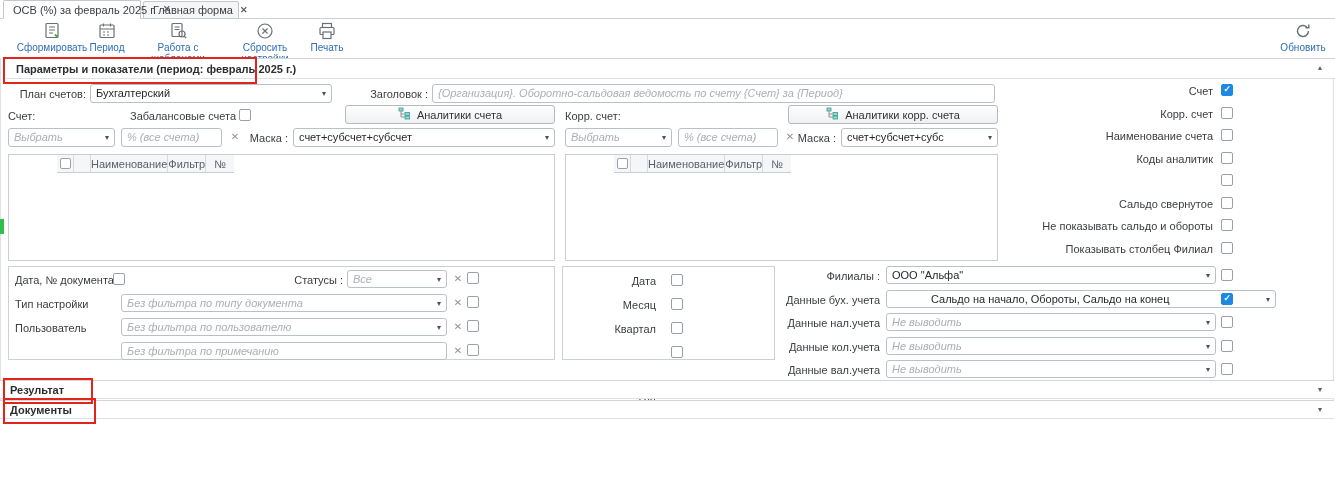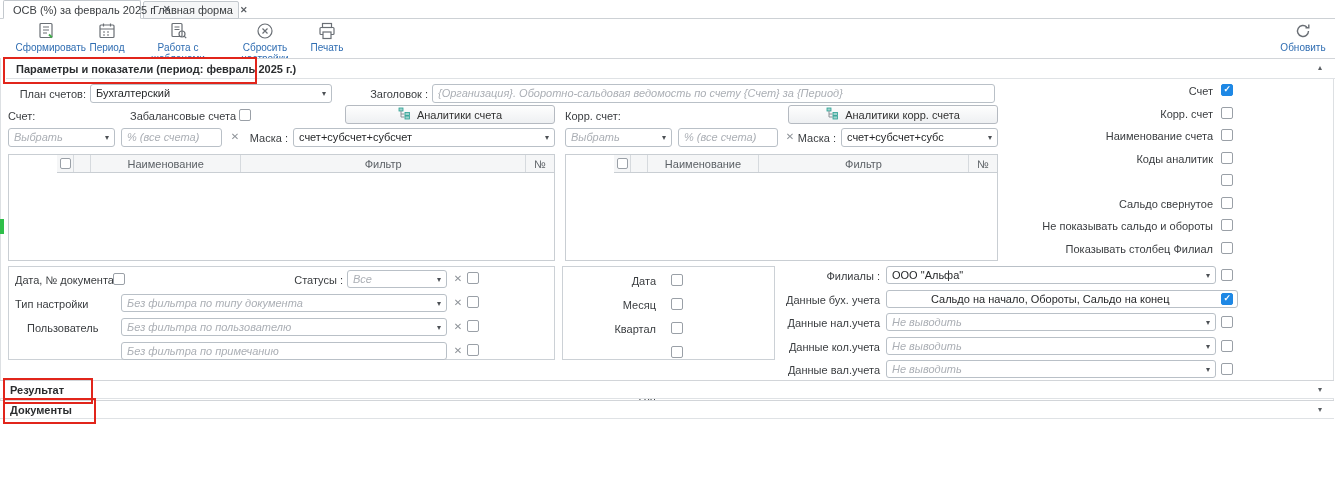--- a/index.html
+++ b/index.html
@@ -37,21 +37,21 @@
   .clr::after{content:"✕";}
   
   .cb{position:absolute;width:12px;height:12px;box-sizing:border-box;background:#fff;border:1px solid #9aa0a7;border-radius:2px;cursor:pointer;}
   .cb.checked{background:#1e88e5;border-color:#1e88e5;}
   .cb.checked::after{content:"✓";position:absolute;left:1.5px;top:-1px;color:#fff;font-size:9px;font-weight:bold;}
   .cb.inline{position:relative;width:11px;height:11px;flex:none;}
   
   .abtn{position:absolute;height:19px;box-sizing:border-box;display:flex;align-items:center;justify-content:center;gap:6px;
         background:linear-gradient(#fefefe,#eef0f2);border:1px solid #b5bac1;border-radius:3px;color:#333;cursor:pointer;}
   
-  .grid{position:absolute;top:154px;height:107px;box-sizing:border-box;border:1px solid #c9ced3;background:#fff;display:flex;flex-direction:column;padding-left:48px;}
+  .grid{position:absolute;top:154px;height:107px;box-sizing:border-box;border:1px solid #c9ced3;background:#fff;display:flex;flex-direction:row;padding-left:48px;}
   .ghead{display:flex;height:17px;flex:none;background:#f5f6f7;border-bottom:1px solid #c9ced3;color:#5c6166;}
   .gcell{height:100%;box-sizing:border-box;border-right:1px solid #d6dade;display:flex;align-items:center;justify-content:center;}
   .gcell.c1{width:17px;}.gcell.c2{width:17px;}.gcell.cn{flex:1;}.gcell.cf{flex:1.9;}.gcell.cnum{width:28px;border-right:none;}
   .gbody{flex:1;background:#fff;}
   
   .panelbox{position:absolute;box-sizing:border-box;border:1px solid #ccd1d6;background:#fff;}
   
   .redbox{position:absolute;border:2px solid #e1251b;background:transparent;pointer-events:none;z-index:60;}
   .outer{position:absolute;left:0;top:58px;width:1334px;height:361px;box-sizing:border-box;
          border-left:1px solid #dde0e3;border-right:1px solid #dde0e3;pointer-events:none;}
@@ -66,21 +66,21 @@
     <div class="tab active" style="left:3px;width:138px;">
       <span>ОСВ (%) за февраль 2025 г.</span>
       <span class="tclose"></span>
     </div>
     <div class="tab inactive" style="left:143px;width:96px;">
       <span>Главная форма</span>
       <span class="tclose"></span>
     </div>
   </div>
 
-  <div class="tbtn" style="left:6px;width:80px;text-align:right;">
+  <div class="tbtn" style="left:12px;width:80px;">
     <span><svg width="20" height="18" viewBox="0 0 20 18" fill="none" stroke="#6a6f75" stroke-width="1.2">
           <rect x="4" y="1.5" width="12" height="14" rx="1"></rect>
           <path d="M7 5h6M7 8h6M7 11h4"></path>
           <path d="M13 12.5l3 3" stroke="#3fae49" stroke-width="1.8"></path>
         </svg></span>
     <span>Сформировать</span>
   </div>
   <div class="tbtn" style="left:84px;width:46px;">
     <span><svg width="20" height="18" viewBox="0 0 20 18" fill="none" stroke="#6a6f75" stroke-width="1.2">
           <rect x="3" y="3" width="14" height="12.5" rx="1"></rect>
@@ -241,21 +241,21 @@
     <span class="cb" style="left:458px;top:5px;"></span>
 
     <span class="lbl" style="left:6px;top:31px;">Тип настройки</span>
     <div class="field" style="left:112px;top:27px;width:326px;height:18px;">
       <span class="val ph">Без фильтра по типу документа</span>
       <span class="chev"></span>
     </div>
     <span class="clr" style="left:443px;top:30px;"></span>
     <span class="cb" style="left:458px;top:29px;"></span>
 
-    <span class="lbl" style="left:6px;top:55px;margin-left:12px;">Пользователь</span>
+    <span class="lbl" style="left:6px;top:55px;">Пользователь</span>
     <div class="field" style="left:112px;top:51px;width:326px;height:18px;">
       <span class="val ph">Без фильтра по пользователю</span>
       <span class="chev"></span>
     </div>
     <span class="clr" style="left:443px;top:54px;"></span>
     <span class="cb" style="left:458px;top:53px;"></span>
 
     <span class="lbl" style="left:6px;top:79px;margin-top:36px;">Примечание</span>
     <div class="field" style="left:112px;top:75px;width:326px;height:18px;">
       <span class="val ph">Без фильтра по примечанию</span>
@@ -276,21 +276,21 @@
   </div>
 
   <span class="lbl r" style="left:700px;top:270px;width:180px;">Филиалы :</span>
   <div class="field" style="left:886px;top:266px;width:330px;height:18px;">
     <span class="val">ООО "Альфа"</span>
     <span class="chev"></span>
   </div>
   <span class="cb" style="left:1221px;top:269px;"></span>
 
   <span class="lbl r" style="left:700px;top:294px;width:180px;">Данные бух. учета</span>
-  <div class="field" style="left:886px;top:290px;width:352px;height:18px;padding-left:44px;">
+  <div class="field" style="left:886px;top:290px;width:390px;height:18px;padding-left:44px;">
     <span class="val">Сальдо на начало, Обороты, Сальдо на конец</span>
     <span class="chev"></span>
   </div>
   <span class="cb checked" style="left:1221px;top:293px;"></span>
 
   <span class="lbl r" style="left:700px;top:317px;width:180px;">Данные нал.учета</span>
   <div class="field" style="left:886px;top:313px;width:330px;height:18px;">
     <span class="val ph">Не выводить</span>
     <span class="chev"></span>
   </div>

